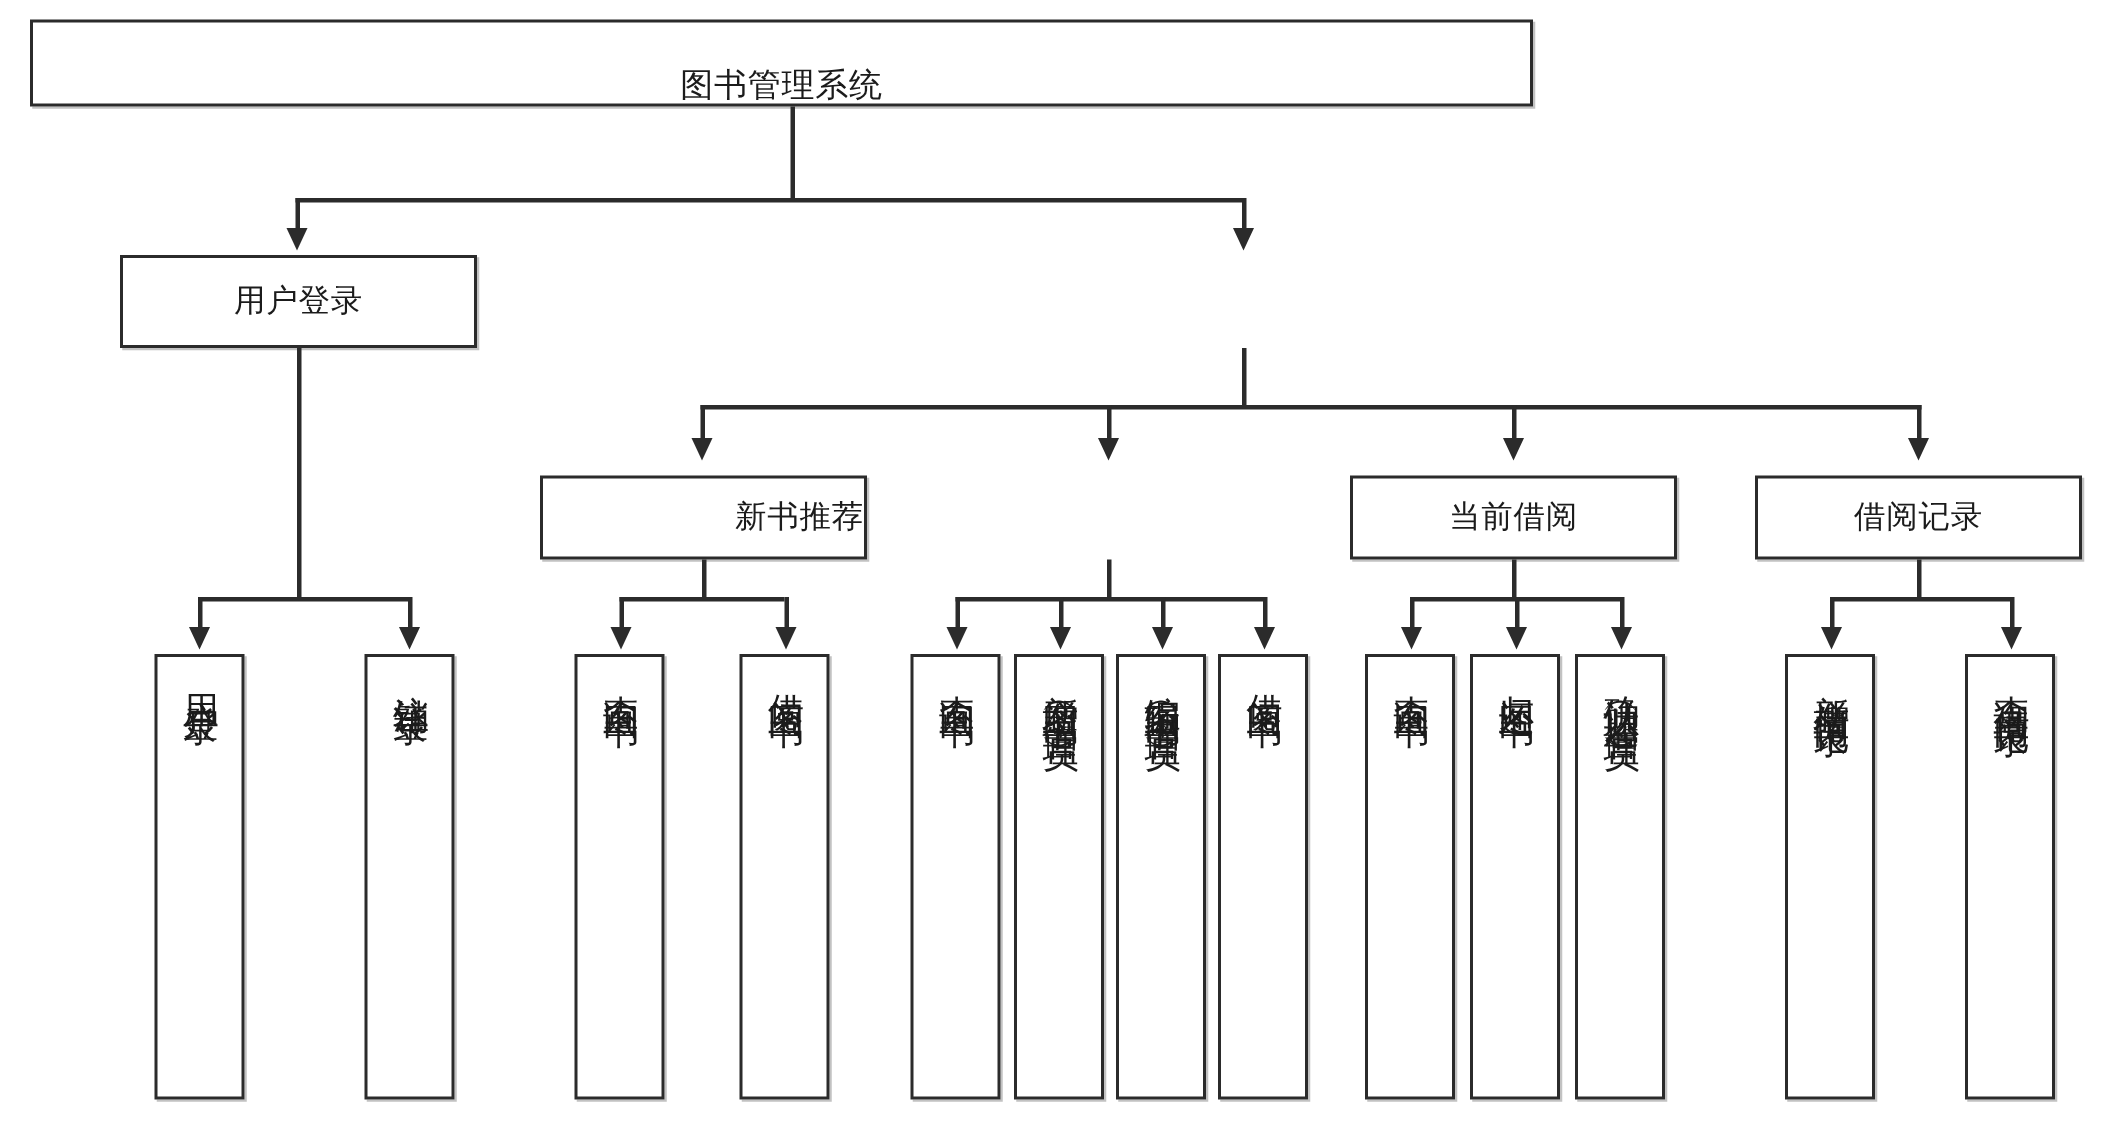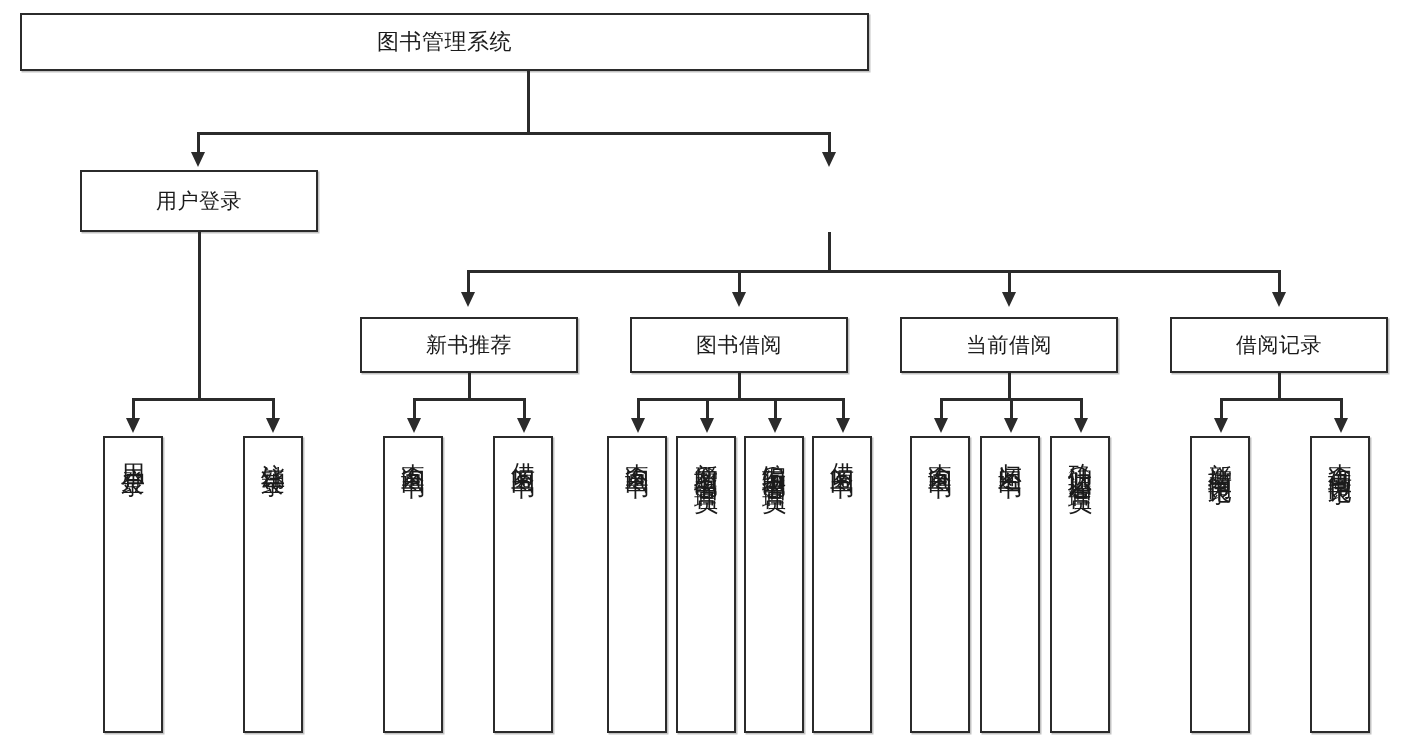--- a/index.html
+++ b/index.html
@@ -82,21 +82,21 @@
     white-space: nowrap;
     letter-spacing: 0.5px;
     pointer-events: none;
   }
 </style>
 </head>
 <body>
 
 <div id="canvas">
 
-  <div class="node h root" style="left:20px; top:13px; width:849px; height:58px;">
+  <div class="node h root" style="left:20px; top:13px; width:1002px; height:58px;align-items:flex-end;">
     <span class="label">图书管理系统</span>
   </div>
 
   <div class="ln v" style="left:527px; top:71px; height:63px;"></div>
 
   <div class="ln h" style="left:197px; top:132px; width:633px;"></div>
 
   <div class="ln v" style="left:197px; top:132px; height:22px;"></div>
   <div class="arrow" style="left:191px; top:152px;"></div>
 
@@ -119,25 +119,22 @@
   <div class="ln h" style="left:467px; top:270px; width:814px;"></div>
   <div class="ln v" style="left:467px; top:270px; height:24px;"></div>
   <div class="arrow" style="left:461px; top:292px;"></div>
   <div class="ln v" style="left:738px; top:270px; height:24px;"></div>
   <div class="arrow" style="left:732px; top:292px;"></div>
   <div class="ln v" style="left:1008px; top:270px; height:24px;"></div>
   <div class="arrow" style="left:1002px; top:292px;"></div>
   <div class="ln v" style="left:1278px; top:270px; height:24px;"></div>
   <div class="arrow" style="left:1272px; top:292px;"></div>
 
-  <div class="node h" style="left:360px; top:317px; width:218px; height:56px;">
+  <div class="node h" style="left:360px; top:317px; width:218px; height:56px;justify-content:flex-end;">
     <span class="label">新书推荐</span>
-  </div>
-  <div class="node h" style="left:630px; top:317px; width:218px; height:56px;">
-    <span class="label">图书借阅</span>
   </div>
   <div class="node h" style="left:1170px; top:317px; width:218px; height:56px;">
     <span class="label">借阅记录</span>
   </div>
   <div class="node h" style="left:900px; top:317px; width:218px; height:56px;">
     <span class="label">当前借阅</span>
   </div>
 
   <div class="ln v" style="left:468px; top:373px; height:27px;"></div>
   <div class="ln h" style="left:413px; top:398px; width:110px;"></div>

